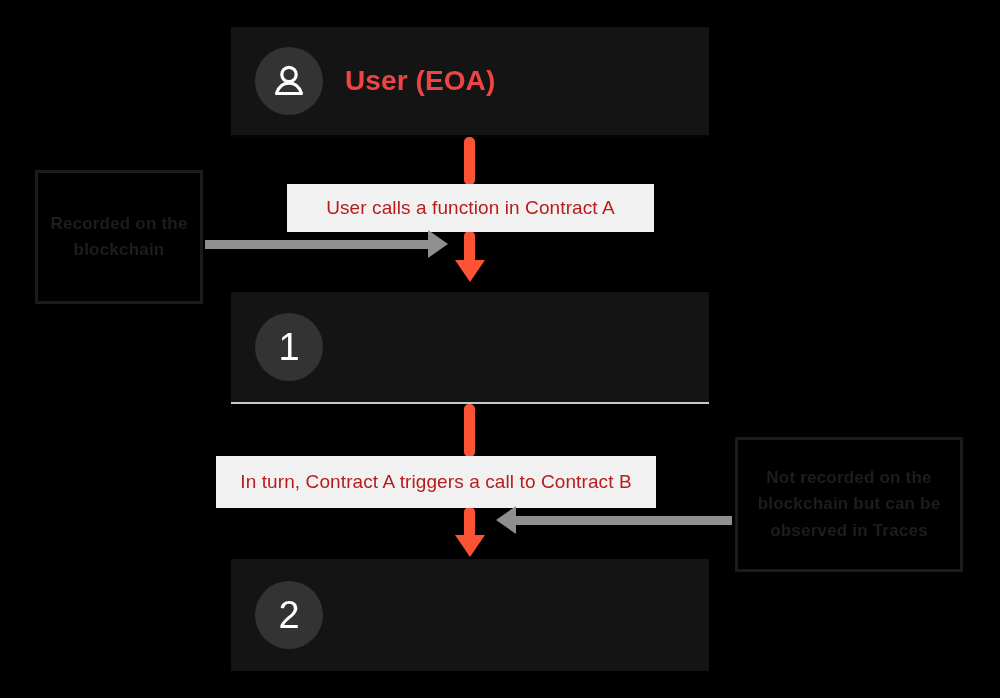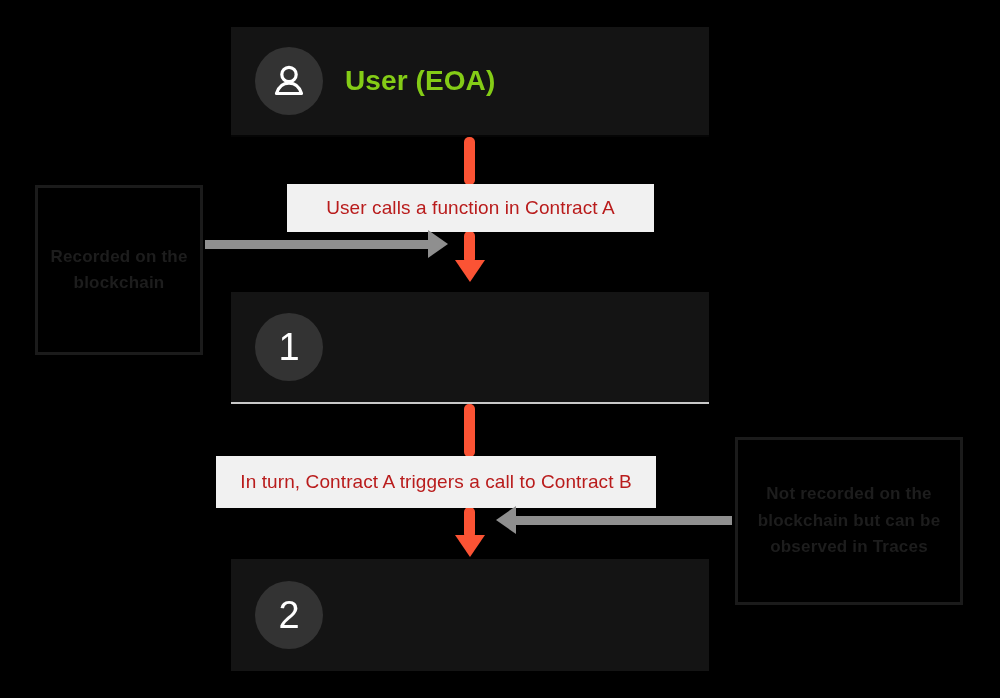--- a/index.html
+++ b/index.html
@@ -42,21 +42,21 @@
   }
   .node-badge .num {
     font-size: 38px;
     font-weight: 400;
     line-height: 1;
     color: #ffffff;
     letter-spacing: 0;
   }
   .node-label {
     margin-left: 22px;
-    color: #84cc16;
+    color: #ef4444;
     font-size: 28px;
     font-weight: 700;
     letter-spacing: 0.1px;
     white-space: nowrap;
   }
 
   #node-user   { top: 27px;  height: 110px; border-bottom: 2px solid #050505; }
   #node-ca     { top: 292px; height: 112px; border-bottom: 2px solid #c8c8c8; }
   #node-cb     { top: 559px; height: 112px; }
 
@@ -110,22 +110,22 @@
     align-items: center;
     justify-content: center;
     text-align: center;
     color: #1d1d1d;
     font-size: 17px;
     font-weight: 700;
     line-height: 1.55;
     padding: 6px 10px;
     letter-spacing: 0.2px;
   }
-  #annot-left  { left: 35px;  top: 185px; width: 168px; height: 170px; }
-  #annot-right { left: 735px; top: 437px; width: 228px; height: 168px; }
+  #annot-left  { left: 35px;  top: 170px; width: 168px; height: 134px; }
+  #annot-right { left: 735px; top: 437px; width: 228px; height: 135px; }
 
   
   .gray-arrow-line {
     position: absolute;
     height: 9px;
     background: #8f8f8f;
   }
   .gray-head-right {
     position: absolute;
     width: 0;

